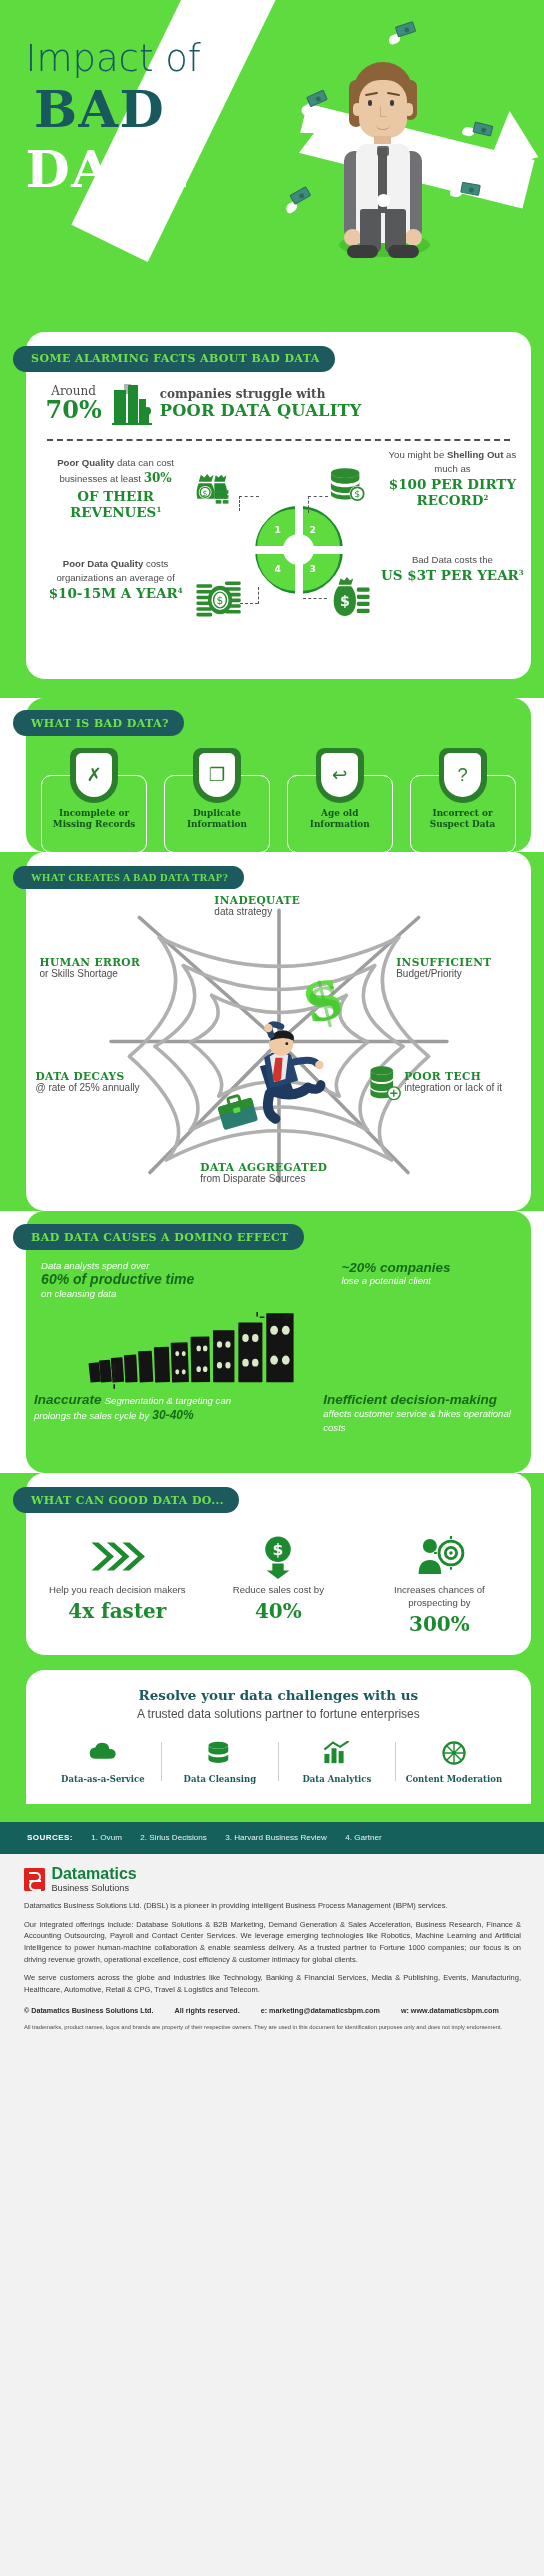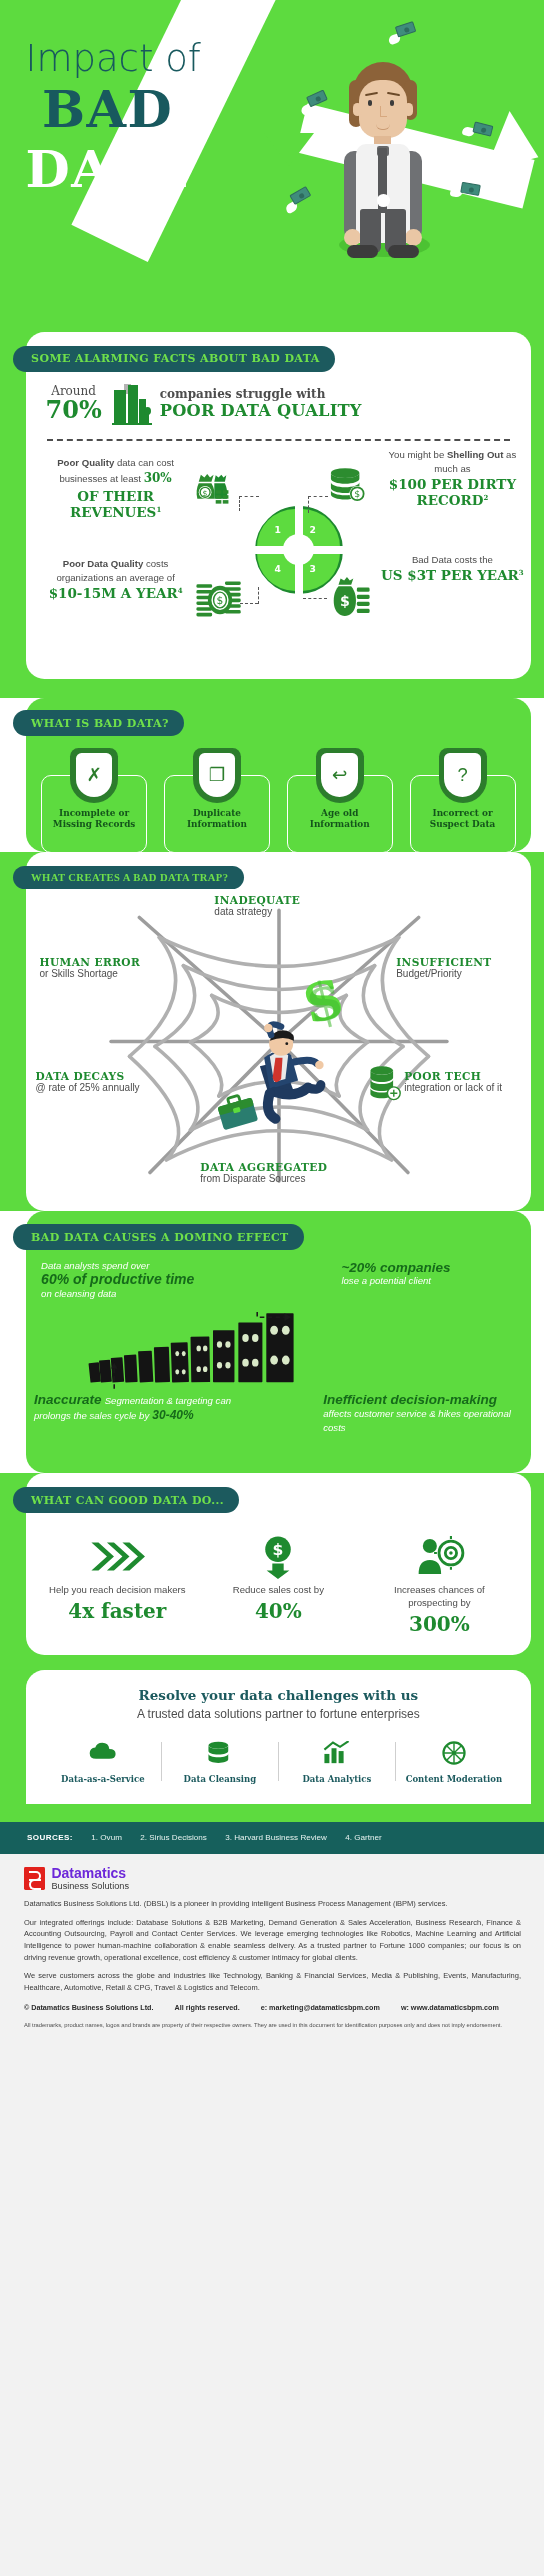--- a/index.html
+++ b/index.html
@@ -43,21 +43,21 @@
     border-left:25.5px solid transparent;
     border-right:25.5px solid transparent;
     border-top:33px solid #5ddb3f;
   }
   .hero-title {
     position:absolute; left:25.5px; top:37px;
     font-size:37px; color:#18595e; letter-spacing:0px;
     font-family:"DejaVu Sans", sans-serif; font-weight:300;
   }
   .hero-bad {
-    position:absolute; left:42px; top:79px;
+    position:absolute; left:34px; top:79px;
     font-size:51px; font-weight:bold; color:#18595e;
     font-family:"DejaVu Serif", serif; letter-spacing:1.4px;
   }
   .hero-data {
     position:absolute; left:25.5px; top:139px;
     font-size:51px; font-weight:bold; color:#fff;
     font-family:"DejaVu Serif", serif; letter-spacing:1.4px;
   }
   
   .man { position:absolute; left:333px; top:62px; width:99px; height:213px; }
@@ -289,21 +289,21 @@
 
   
   .footer { background:#f2f2f2; padding:12.8px 23px 18.4px 24px; }
   .logo-row { display:flex; align-items:center; gap:6.4px; }
   .logo-mark { width:21px; height:23px; background:#e2211c; position:relative;
     border-radius:1.4px; }
   .logo-mark:after { content:""; position:absolute; left:5px; top:3.5px; width:10px; height:6.4px;
     border:2.1px solid #fff; border-left:none; border-radius:0 5.7px 5.7px 0; }
   .logo-mark:before { content:""; position:absolute; left:5px; top:12px; width:10px; height:6.4px;
     border:2.1px solid #fff; border-right:none; border-radius:5.7px 0 0 5.7px; }
-  .logo-t1 { font-size:14px; font-weight:bold; color:#6d28d9; line-height:1.05; }
+  .logo-t1 { font-size:16px; font-weight:bold; color:#15803d; line-height:1.05; }
   .logo-t2 { font-size:9.2px; color:#3a3a3a; line-height:1.1; }
   .footer p { font-size:7.5px; color:#3a3a3a; line-height:1.55; margin-top:7px;
     text-align:justify; }
   .legal-row { display:flex; gap:21px; margin-top:10px; font-size:7.2px;
     font-weight:bold; color:#2b2b2b; flex-wrap:wrap; }
   .tiny { font-size:5.8px; color:#4d4d4d; margin-top:8.5px; line-height:1.4; }
 
   .green-band { background:#5ddb3f; height:18.4px; }
 </style>
 </head>

